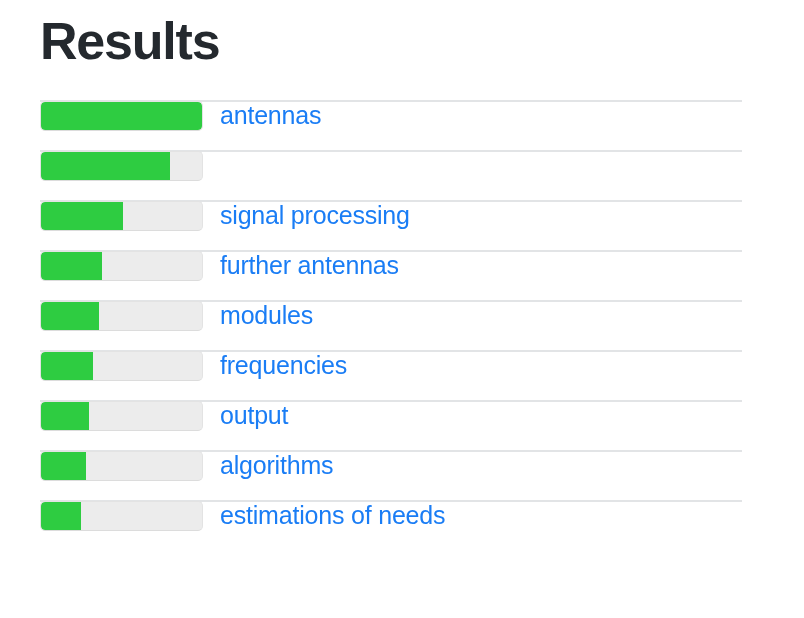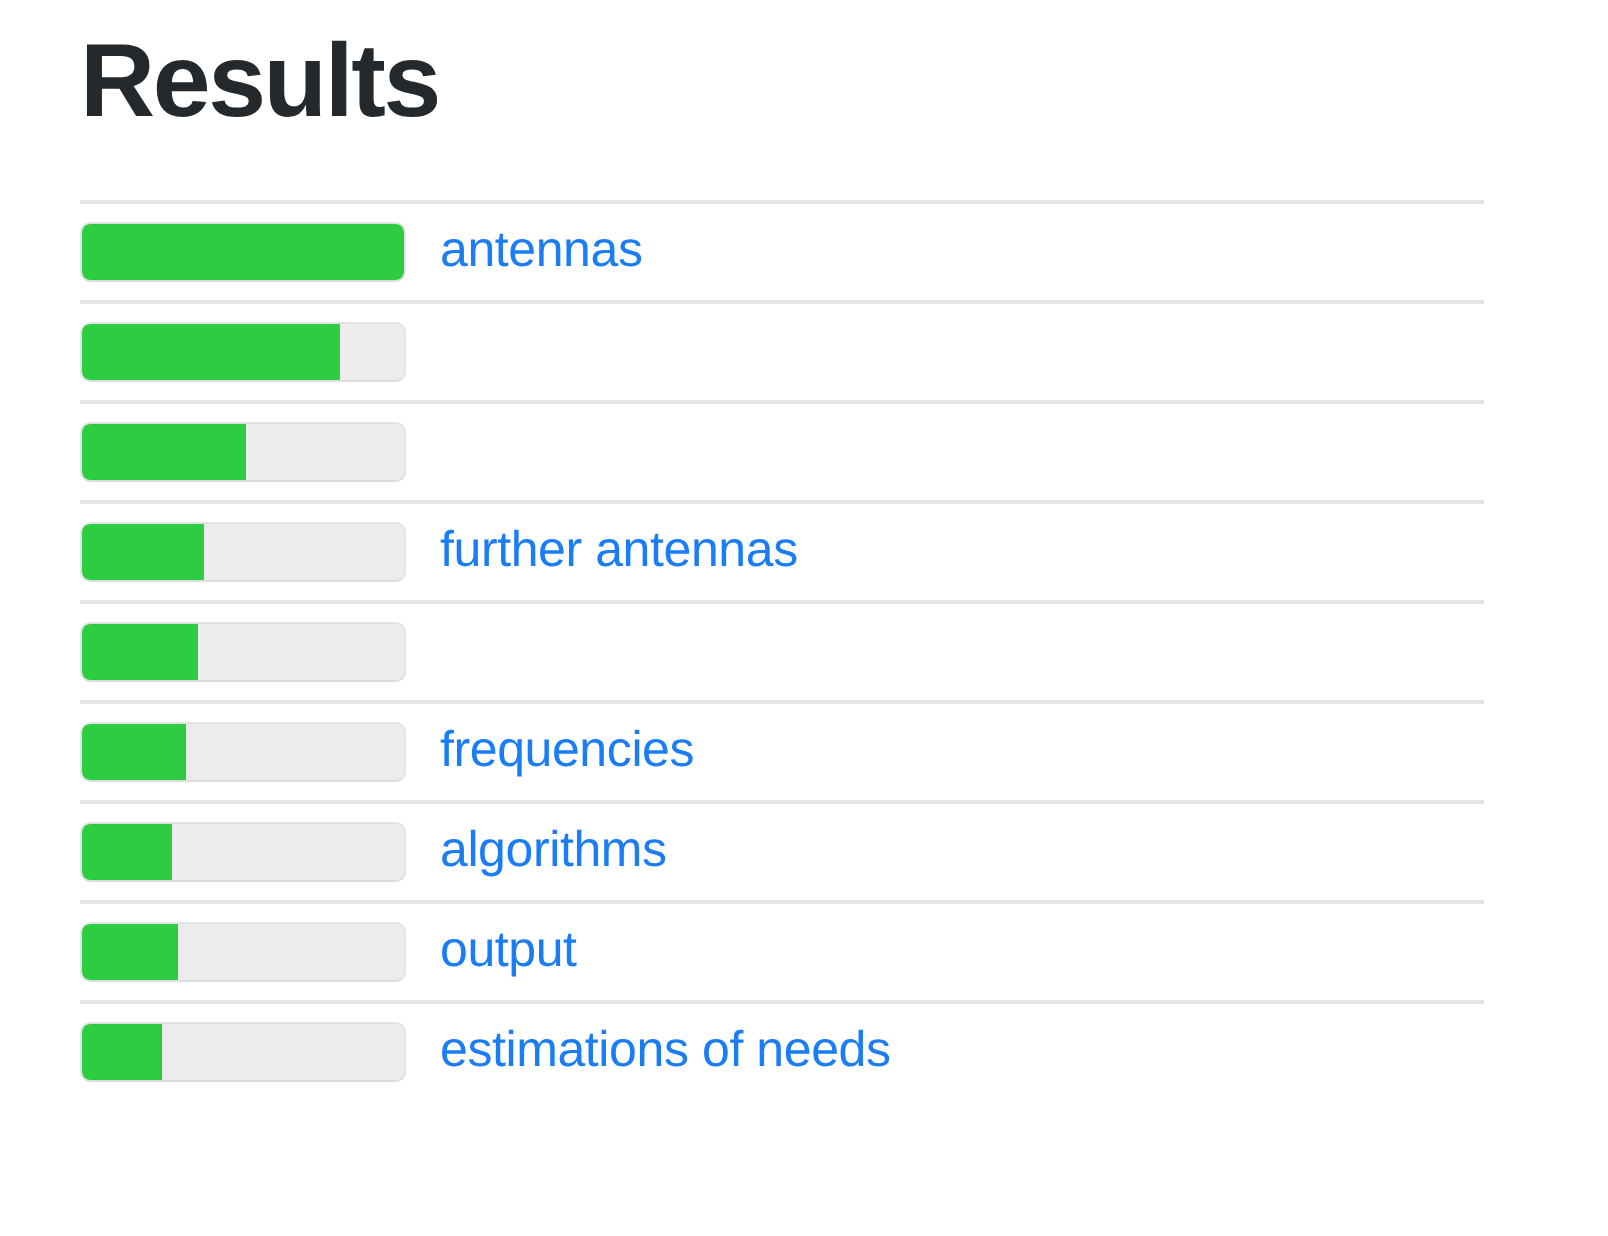--- a/index.html
+++ b/index.html
@@ -59,21 +59,21 @@
     background: #e2e4e6;
   }
 
   .result-inner {
     position: absolute;
     left: 40px;
     top: 0;
     right: 0;
     height: 50px;
     display: flex;
-    align-items: center;
+    align-items: flex-start;
   }
 
   
   .progress-track {
     position: relative;
     flex: 0 0 auto;
     width: 163px;
     height: 30px;
     box-sizing: border-box;
     background: #ececec;
@@ -133,70 +133,72 @@
             <div class="progress-fill" style="width: 80%;"></div>
           </div>
         </div>
       </div>
       <div class="result-row">
         <div class="row-separator"></div>
         <div class="result-inner">
           <div class="progress-track">
             <div class="progress-fill" style="width: 51%;"></div>
           </div>
+          <a class="result-label">signal processing</a>
         </div>
       </div>
       <div class="result-row">
         <div class="row-separator"></div>
         <div class="result-inner">
           <div class="progress-track">
             <div class="progress-fill" style="width: 38%;"></div>
           </div>
           <a class="result-label">further antennas</a>
         </div>
       </div>
       <div class="result-row">
         <div class="row-separator"></div>
         <div class="result-inner">
           <div class="progress-track">
             <div class="progress-fill" style="width: 36%;"></div>
           </div>
+          <a class="result-label">modules</a>
         </div>
       </div>
       <div class="result-row">
         <div class="row-separator"></div>
         <div class="result-inner">
           <div class="progress-track">
             <div class="progress-fill" style="width: 32%;"></div>
           </div>
           <a class="result-label">frequencies</a>
         </div>
       </div>
       <div class="result-row">
         <div class="row-separator"></div>
         <div class="result-inner">
           <div class="progress-track">
+            <div class="progress-fill" style="width: 30%;"></div>
+          </div>
+          <a class="result-label">output</a>
+        </div>
+      </div>
+      <div class="result-row">
+        <div class="row-separator"></div>
+        <div class="result-inner">
+          <div class="progress-track">
             <div class="progress-fill" style="width: 28%;"></div>
           </div>
           <a class="result-label">algorithms</a>
         </div>
       </div>
       <div class="result-row">
         <div class="row-separator"></div>
         <div class="result-inner">
           <div class="progress-track">
-            <div class="progress-fill" style="width: 30%;"></div>
-          </div>
-          <a class="result-label">output</a>
-        </div>
-      </div>
-      <div class="result-row">
-        <div class="row-separator"></div>
-        <div class="result-inner">
-          <div class="progress-track">
             <div class="progress-fill" style="width: 25%;"></div>
           </div>
           <a class="result-label">estimations of needs</a>
         </div>
       </div>
     </div>
 
 </div>
 
 </body></html>

